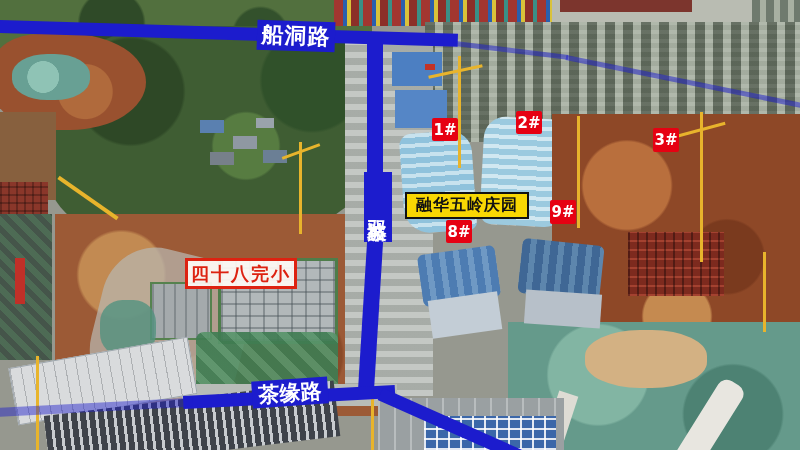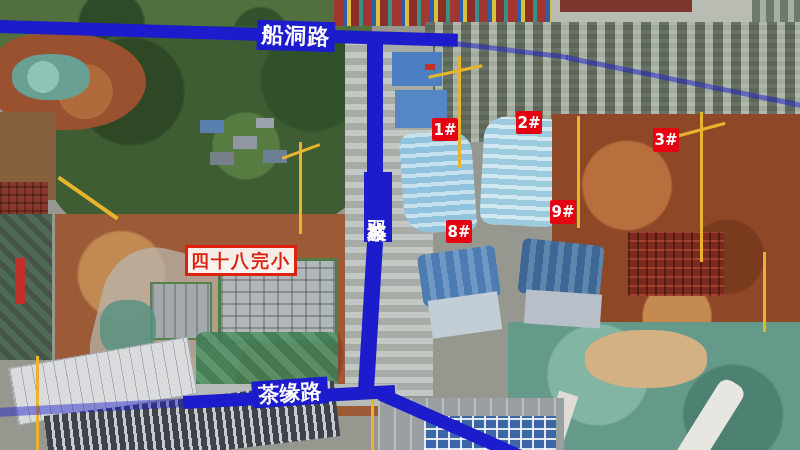--- a/index.html
+++ b/index.html
@@ -130,21 +130,21 @@
   .badge{background:#e60112;color:#fff;font-weight:bold;font-size:15px;z-index:8;border-radius:2px;
     display:flex;align-items:center;justify-content:center;}
   .bd1{left:432px;top:118px;width:26px;height:23px;}
   .bd2{left:516px;top:111px;width:26px;height:23px;}
   .bd3{left:653px;top:128px;width:26px;height:24px;}
   .bd9{left:550px;top:200px;width:26px;height:24px;}
   .bd8{left:446px;top:220px;width:26px;height:23px;}
   .banner{left:405px;top:192px;width:124px;height:27px;background:#f8d703;border:2px solid #111;
     color:#111;font-weight:bold;font-size:16px;z-index:8;letter-spacing:1px;
     display:flex;align-items:center;justify-content:center;}
-  .school{left:185px;top:245px;width:112px;height:31px;background:rgba(255,250,245,.92);
+  .school{left:185px;top:258px;width:112px;height:31px;background:rgba(255,250,245,.92);
     border:3px solid #dd2211;color:#dd2211;font-weight:bold;font-size:18px;letter-spacing:2px;z-index:8;
     display:flex;align-items:center;justify-content:center;}
 </style>
 </head>
 <body>
 
 <div id="stage">
 
   <div class="top-green"></div>
   <div class="colorful-roofs"></div>
@@ -210,20 +210,21 @@
   <div class="roadline rd-bot"></div>
   <div class="roadline rd-bot-right"></div>
   <div class="roadline rd-faint rf1"></div>
   <div class="roadline rd-faint rf2"></div>
   <div class="roadline rf3"></div>
 
   <div class="roadlabel lbl-top">船洞路</div>
   <div class="roadlabel lbl-vert">双坡路</div>
   <div class="roadlabel lbl-bot">茶缘路</div>
 
+  <div class="banner">融华五岭庆园</div>
   <div class="school">四十八完小</div>
 
   <div class="badge bd1">1#</div>
   <div class="badge bd2">2#</div>
   <div class="badge bd3">3#</div>
   <div class="badge bd9">9#</div>
   <div class="badge bd8">8#</div>
 
 </div>
 

